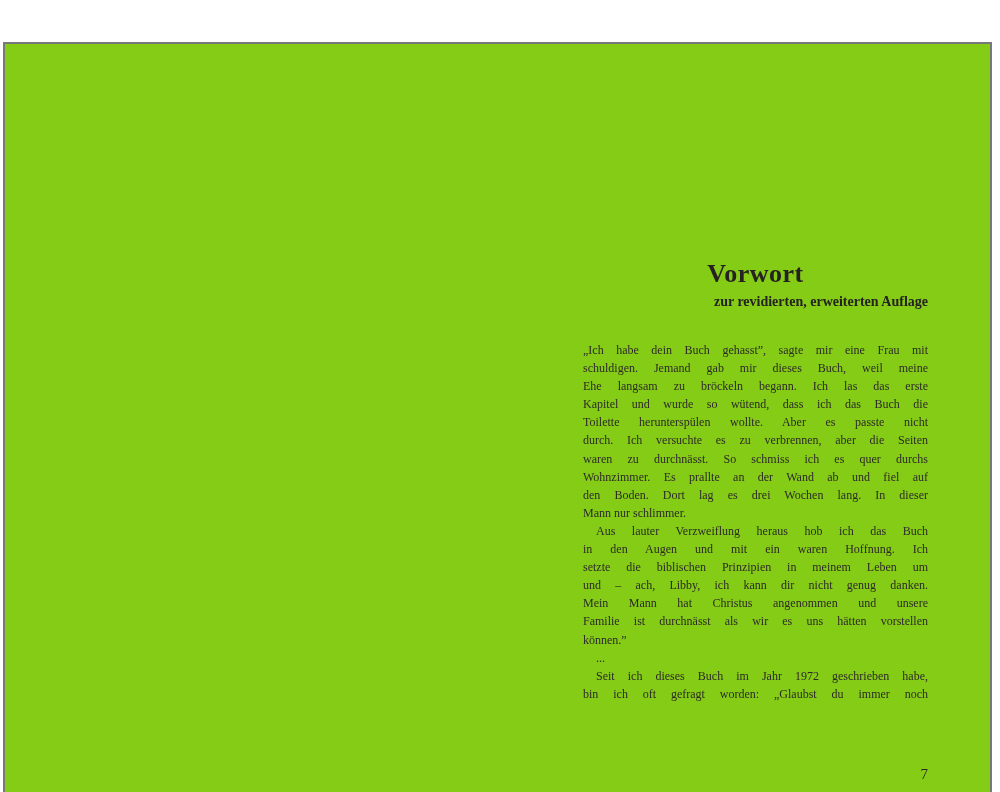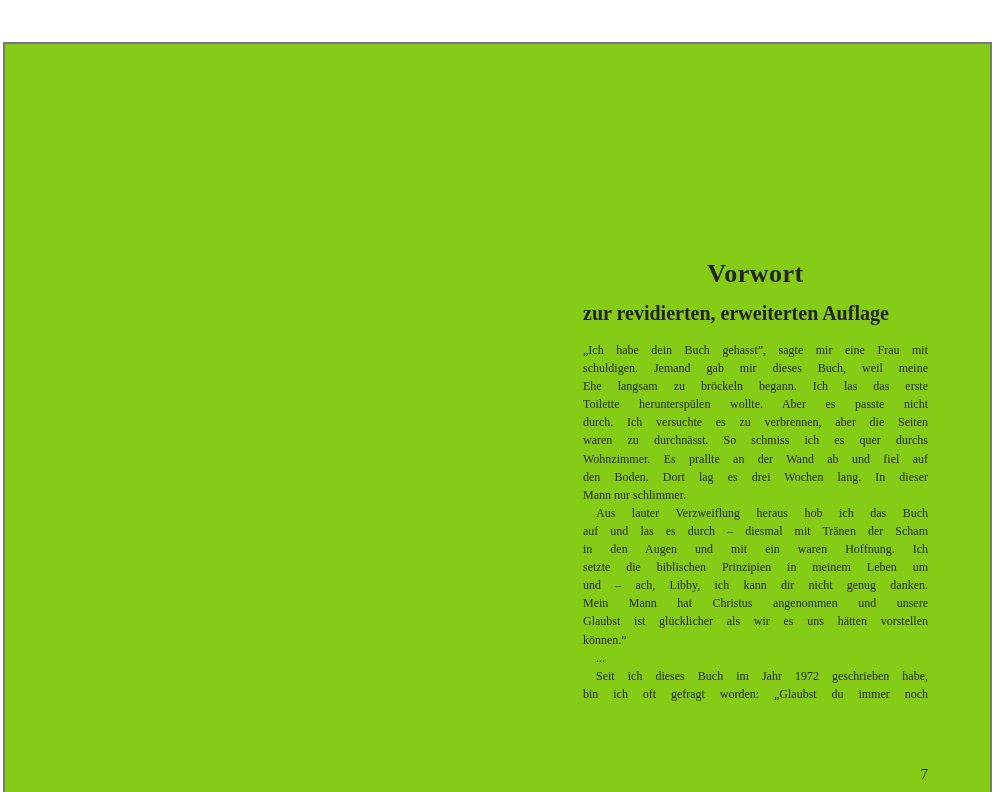--- a/index.html
+++ b/index.html
@@ -50,25 +50,25 @@
     width: 100%;
     text-align: center;
     font-size: 26px;
     line-height: 30px;
     font-weight: bold;
     letter-spacing: 0.5px;
     color: #262220;
   }
   .subtitle {
     position: absolute;
-    top: 260px;
+    top: 248px;
     left: 0;
     width: 100%;
-    text-align: left;
-    font-size: 20px;
+    text-align: right;
+    font-size: 14px;
     line-height: 19px;
     font-weight: bold;
     color: #262220;
   }
   .body-text {
     position: absolute;
     top: 297px;
     left: 0;
     width: 345px;
     font-size: 12px;
@@ -104,33 +104,33 @@
 <div class="canvas">
   <div class="page">
     <div class="left-page-blank"></div>
     <div class="text-col">
       <div class="title">Vorwort</div>
       <div class="subtitle">zur revidierten, erweiterten Auflage</div>
       <div class="body-text">
           <div class="line">„Ich habe dein Buch gehasst”, sagte mir eine Frau mit</div>
           <div class="line">schuldigen. Jemand gab mir dieses Buch, weil meine</div>
           <div class="line">Ehe langsam zu bröckeln begann. Ich las das erste</div>
+          <div class="line">Kapitel und wurde so wütend, dass ich das Buch die</div>
           <div class="line">Toilette herunterspülen wollte. Aber es passte nicht</div>
           <div class="line">durch. Ich versuchte es zu verbrennen, aber die Seiten</div>
           <div class="line">waren zu durchnässt. So schmiss ich es quer durchs</div>
           <div class="line">Wohnzimmer. Es prallte an der Wand ab und fiel auf</div>
           <div class="line">den Boden. Dort lag es drei Wochen lang. In dieser</div>
           <div class="line noj">Mann nur schlimmer.</div>
           <div class="line ind">Aus lauter Verzweiflung heraus hob ich das Buch</div>
-          <div class="line">auf und las es durch – diesmal mit Tränen der Scham</div>
           <div class="line">in den Augen und mit ein waren Hoffnung. Ich</div>
           <div class="line">setzte die biblischen Prinzipien in meinem Leben um</div>
           <div class="line">und – ach, Libby, ich kann dir nicht genug danken.</div>
           <div class="line">Mein Mann hat Christus angenommen und unsere</div>
-          <div class="line">Glaubst ist glücklicher als wir es uns hätten vorstellen</div>
+          <div class="line">Familie ist durchnässt als wir es uns hätten vorstellen</div>
           <div class="line noj">können.”</div>
           <div class="line noj ind">...</div>
           <div class="line ind">Seit ich dieses Buch im Jahr 1972 geschrieben habe,</div>
           <div class="line">bin ich oft gefragt worden: „Glaubst du immer noch</div>
         </div>
       <div class="pagenum">7</div>
     </div>
   </div>
 </div>
 

